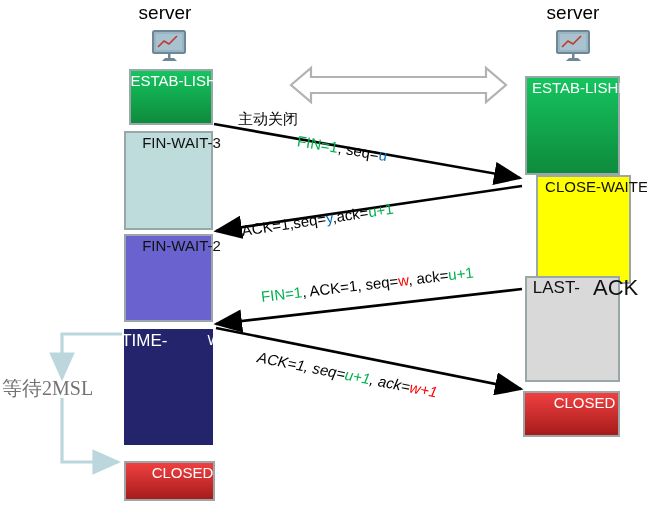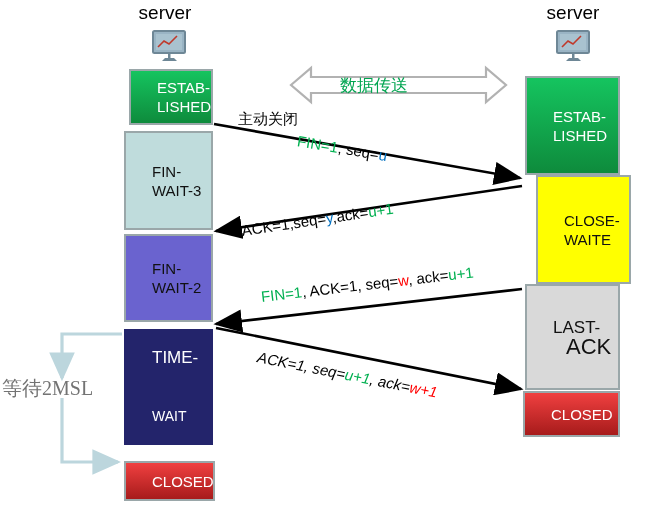--- a/index.html
+++ b/index.html
@@ -17,21 +17,21 @@
     text-align:center;letter-spacing:0px;line-height:22px;
   }
 
   
   .monitor{width:40px;height:36px;}
 
   
   .state-box{
     box-sizing:border-box;
     border:2px solid #9aa7a9;
-    display:flex;flex-direction:column;
+    display:flex;
     justify-content:center;
     padding-left:26px;
     font-size:15px;line-height:19px;
     letter-spacing:0px;
   }
   .sb-line{display:block;white-space:nowrap;}
 
   .s-estab{
     background:linear-gradient(to bottom,#19c濃 0%,#0f8a3d 100%);
     color:#ffffff;
@@ -129,21 +129,21 @@
   <div class="abs state-box s-estab" style="left:525px;top:76px;width:95px;height:99px;">
     <span class="sb-line">ESTAB-</span>
     <span class="sb-line">LISHED</span>
   </div>
 
   <div class="abs state-box s-closewaite" style="left:536px;top:175px;width:95px;height:109px;">
     <span class="sb-line">CLOSE-</span>
     <span class="sb-line">WAITE</span>
   </div>
 
-  <div class="abs state-box s-lastack" style="left:525px;top:284px;width:95px;height:106px;">
+  <div class="abs state-box s-lastack" style="left:525px;top:276px;width:95px;height:106px;">
     <span class="sb-line" style="font-size:17px;">LAST-</span>
     <span class="sb-line" style="font-size:22px;margin-left:13px;">ACK</span>
   </div>
 
   <div class="abs state-box s-closed" style="left:523px;top:391px;width:97px;height:46px;">
     <span class="sb-line">CLOSED</span>
   </div>
 
   <svg id="lines" viewBox="0 0 647 513">
     <defs>
@@ -184,19 +184,18 @@
   </div>
 
   <div class="msg" style="left:262px;top:288px;transform:rotate(-6.6deg);">
     <span class="g">FIN=1</span><span class="k">, ACK=1, seq=</span><span class="r">w</span><span class="k">, ack=</span><span class="g">u+1</span>
   </div>
 
   <div class="msg ital" style="left:256px;top:348px;transform:rotate(11.2deg);">
     <span class="k">ACK=1, seq=</span><span class="g">u+1</span><span class="k">, ack=</span><span class="r">w+1</span>
   </div>
 
-  <div class="data-label" style="left:340px;top:74px;">数据传送</div>
 
   <div class="cn-label" style="left:214px;top:110px;padding-left:24px;">主动关闭</div>
 
   <div class="msl-label" style="left:2px;top:375px;">等待2MSL</div>
 
 </div>
 
 </body></html>

